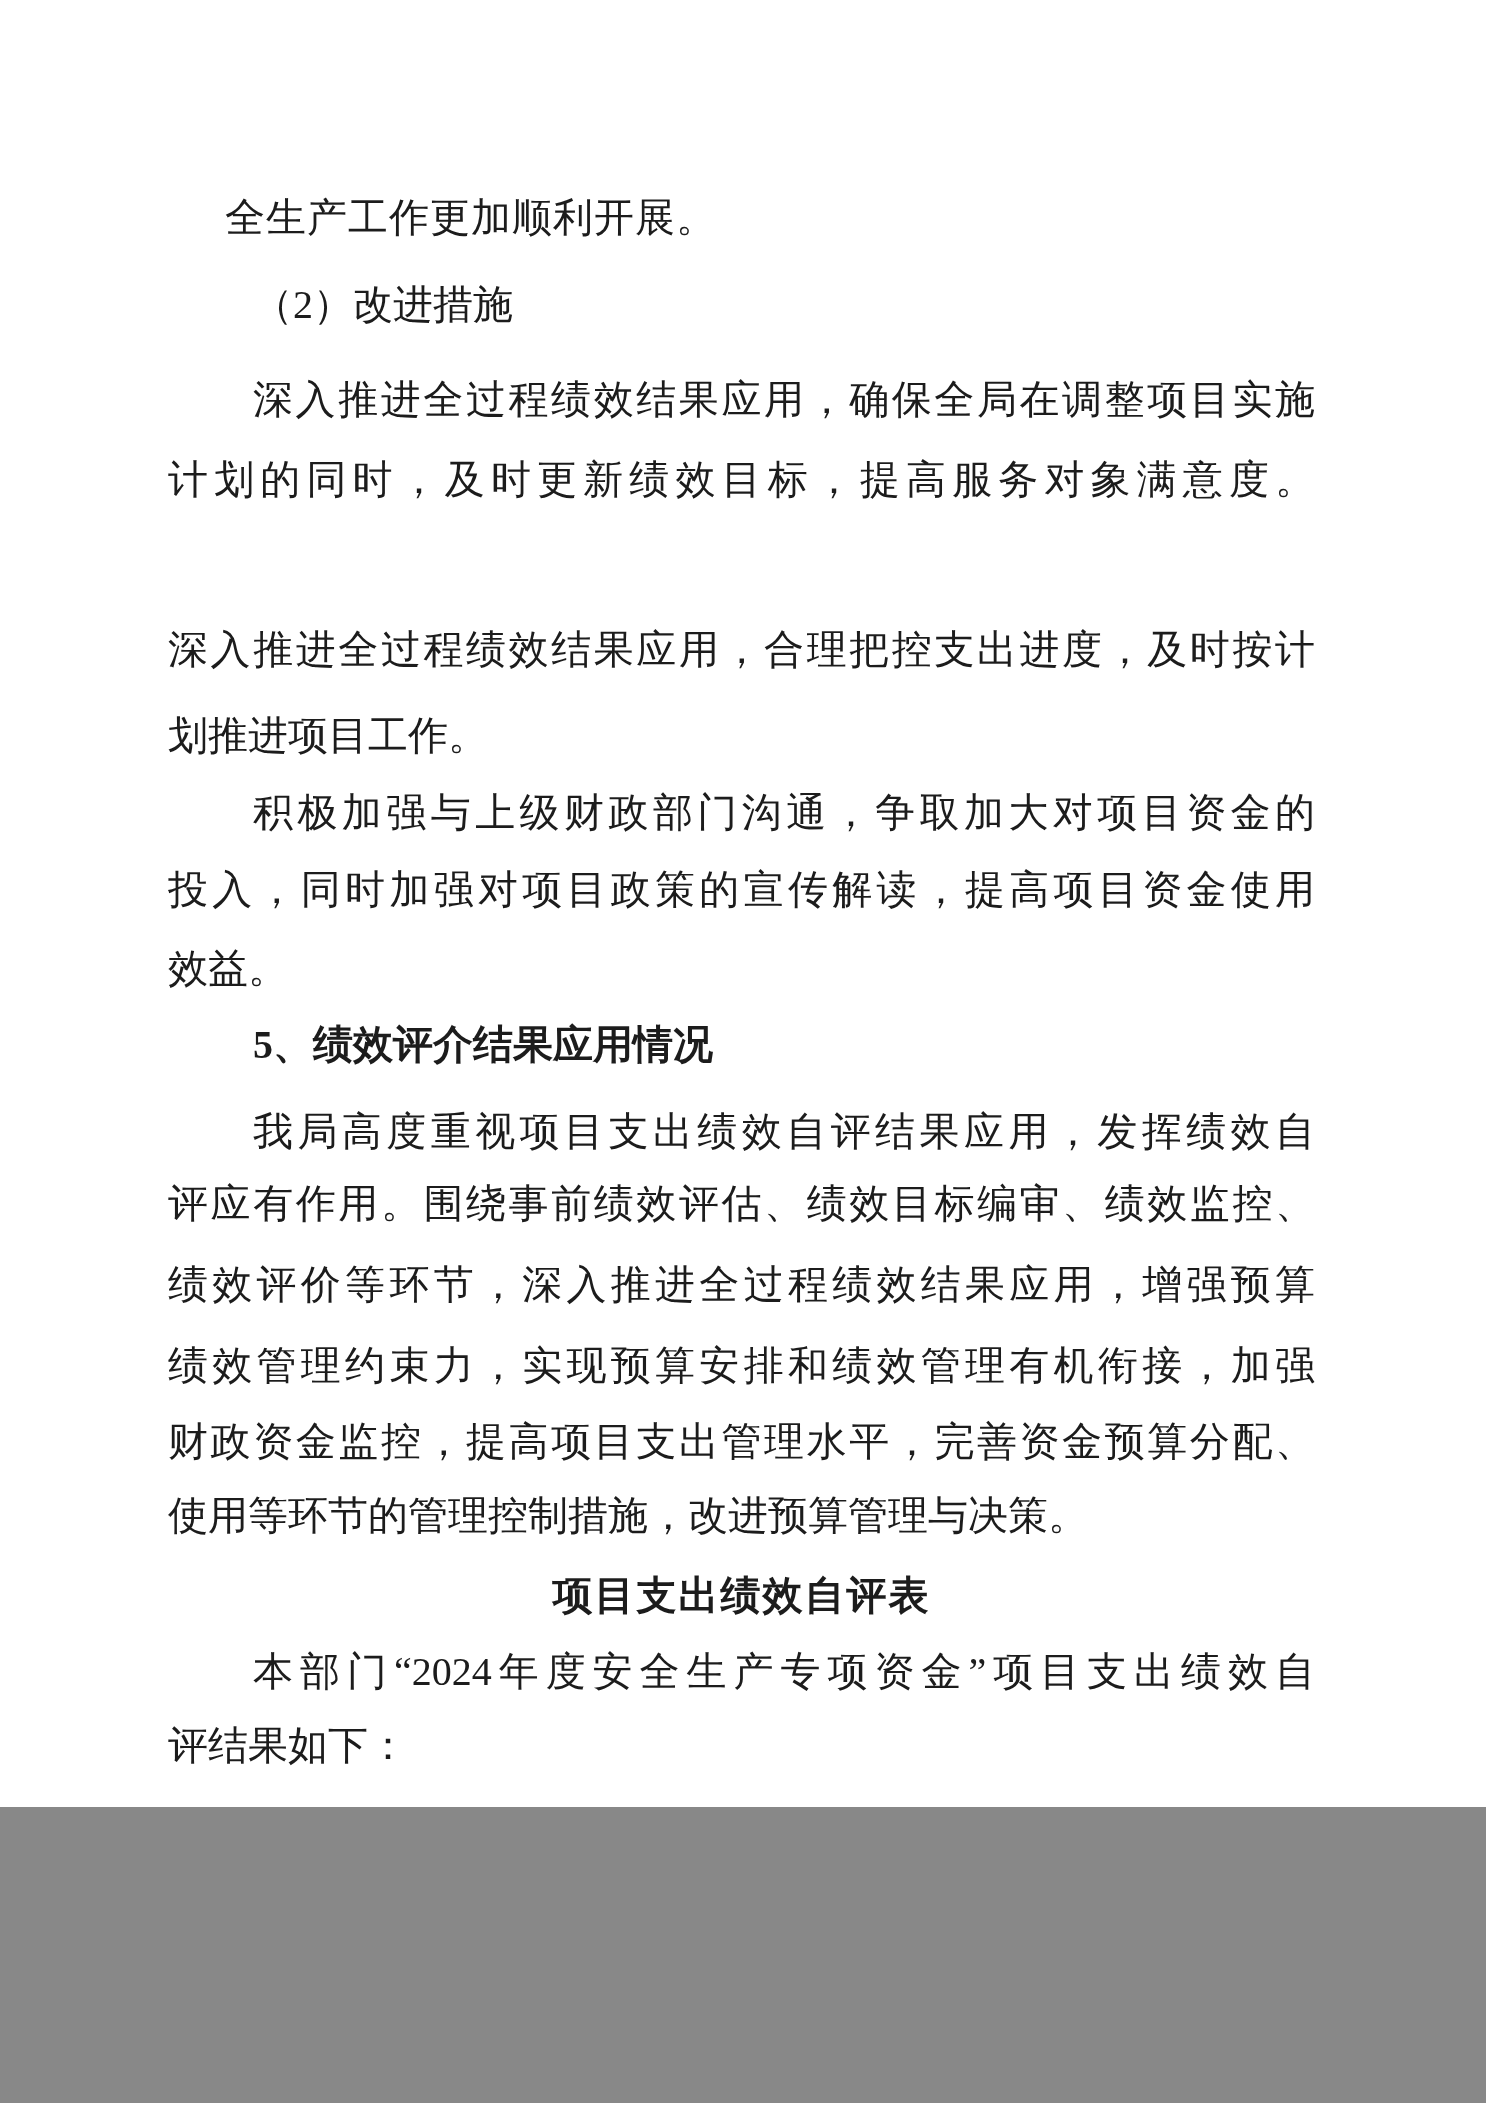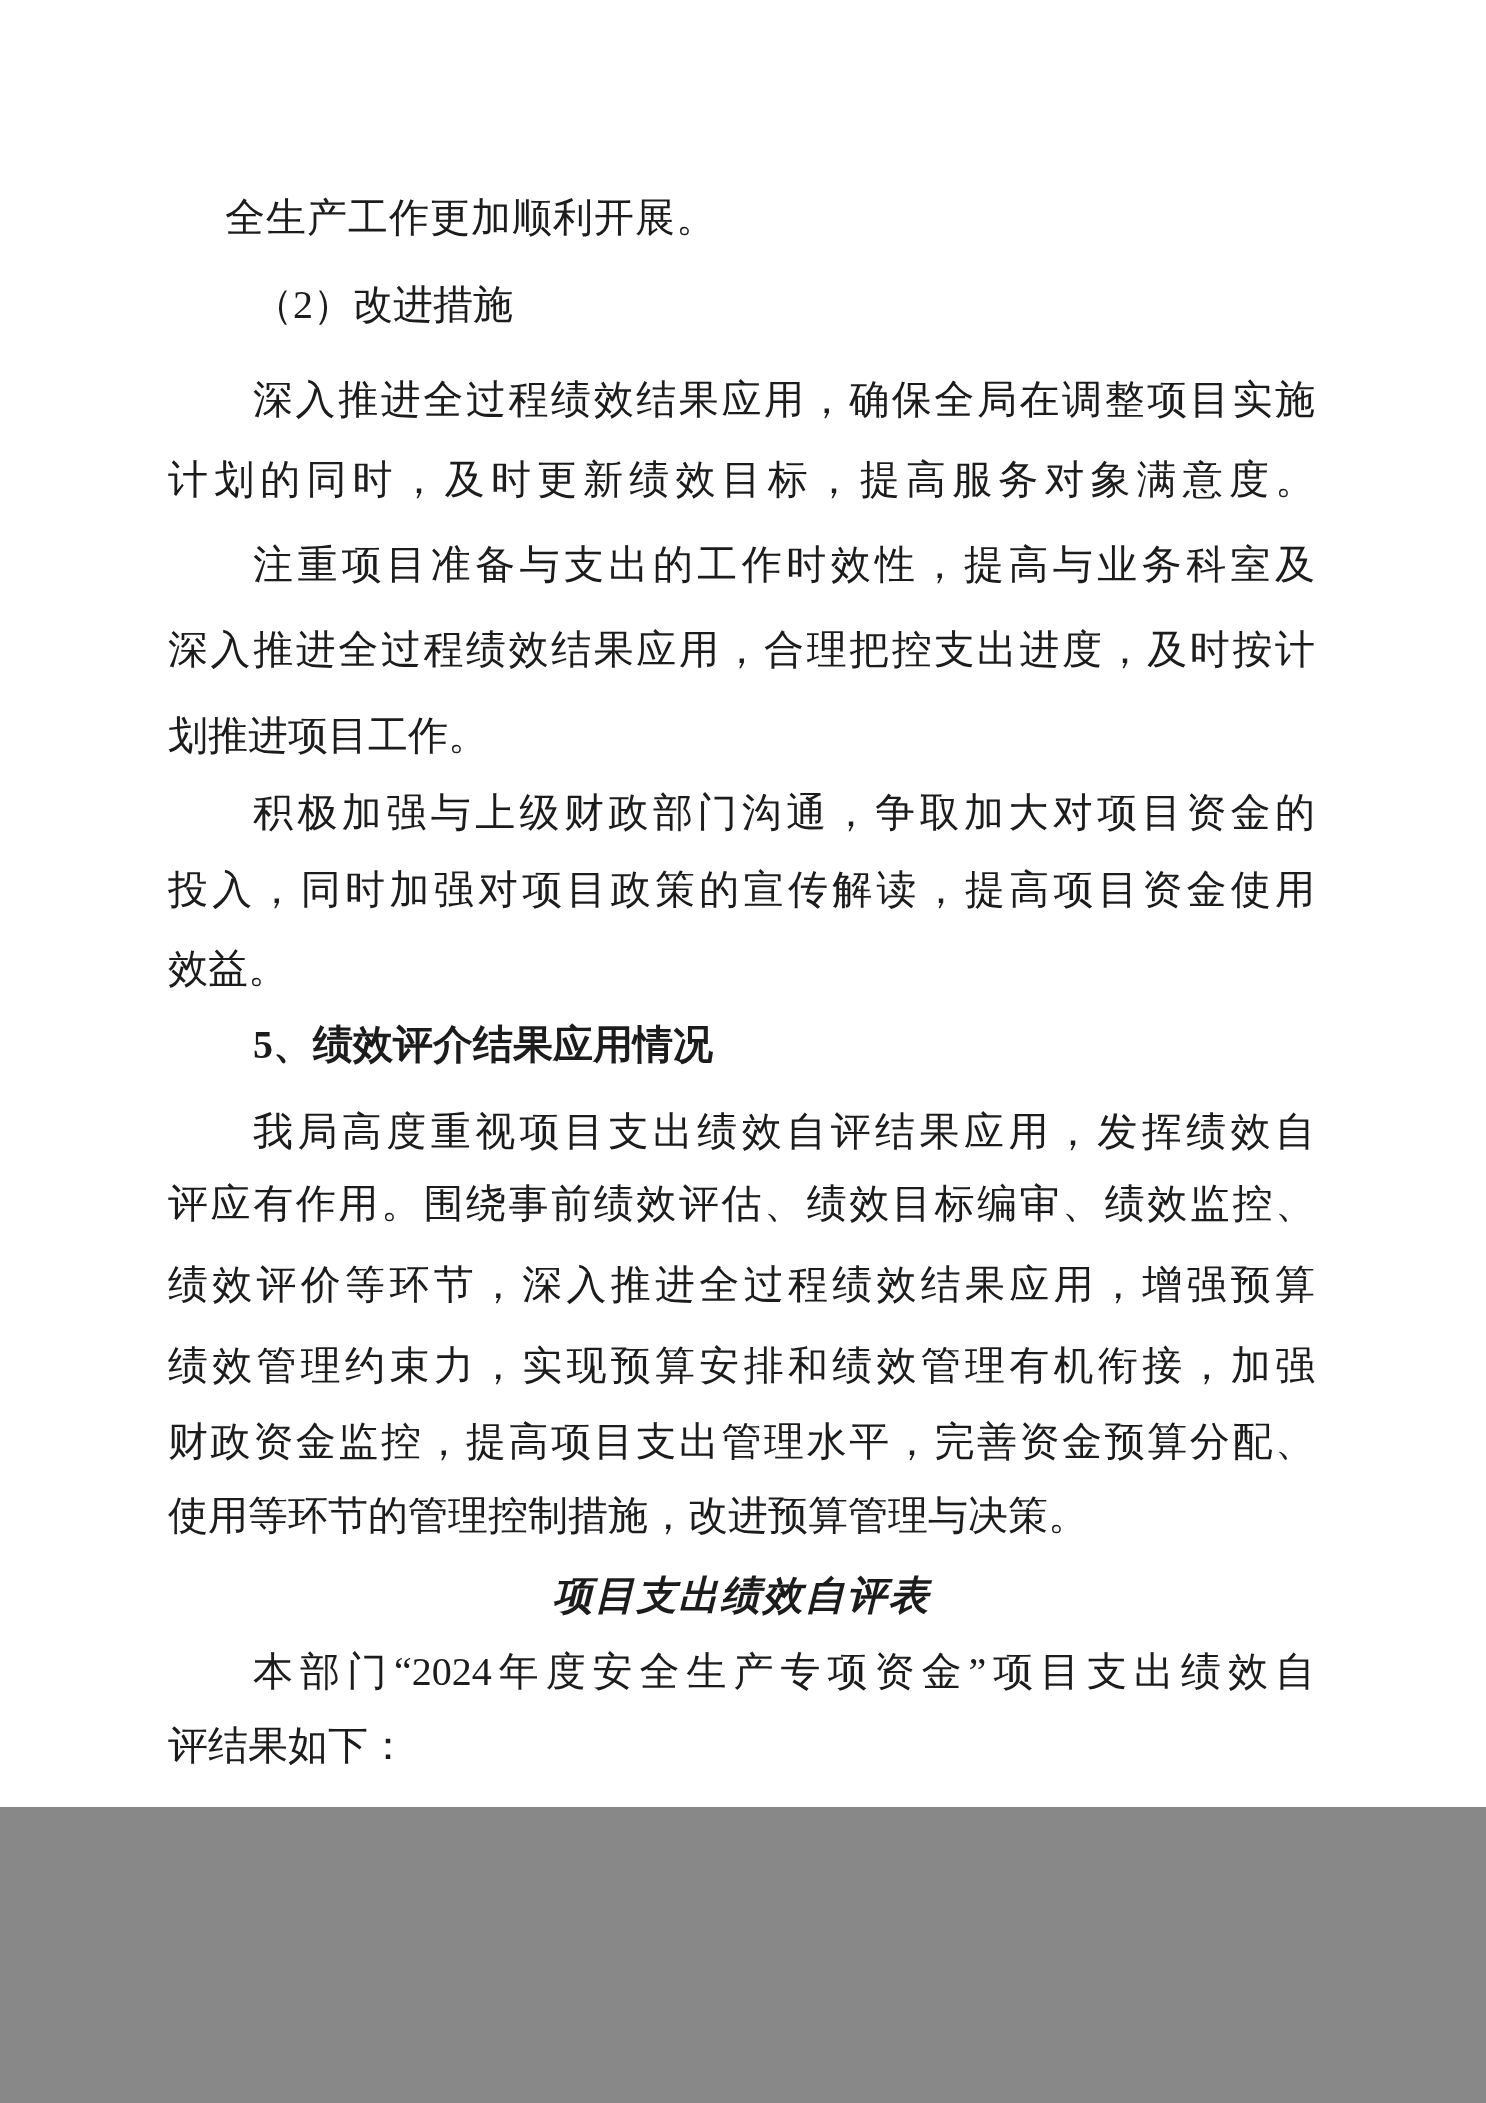--- a/index.html
+++ b/index.html
@@ -29,21 +29,20 @@
     text-justify: inter-character;
   }
   .indent { padding-left: 85px; }
   .firstline { left: 225px; width: 1090px; letter-spacing: 1px; }
   .bold { font-weight: bold; }
   .center-title {
     text-align: center;
     text-align-last: center;
     white-space: nowrap;
     letter-spacing: 2px;
-    font-style: italic;
   }
   .footer {
     position: absolute;
     left: 0;
     width: 1486px;
     top: 1956px;
     font-size: 40px;
     line-height: 42px;
     text-align: center;
     letter-spacing: 2px;
@@ -51,21 +50,20 @@
 </style>
 </head>
 <body>
 
 <div class="page">
 
   <div class="line firstline" style="top:190px">全生产工作更加顺利开展。</div>
   <div class="line indent" style="top:277px">（2）改进措施</div>
   <div class="line justify indent" style="top:372px">深入推进全过程绩效结果应用，确保全局在调整项目实施</div>
   <div class="line justify" style="top:452px">计划的同时，及时更新绩效目标，提高服务对象满意度。</div>
-  <div class="line justify indent" style="top:537px">注重项目准备与支出的工作时效性，提高与业务科室及</div>
   <div class="line justify" style="top:622px">深入推进全过程绩效结果应用，合理把控支出进度，及时按计</div>
   <div class="line" style="top:708px">划推进项目工作。</div>
   <div class="line justify indent" style="top:785px">积极加强与上级财政部门沟通，争取加大对项目资金的</div>
   <div class="line justify" style="top:862px">投入，同时加强对项目政策的宣传解读，提高项目资金使用</div>
   <div class="line" style="top:941px">效益。</div>
   <div class="line indent bold" style="top:1017px">5、绩效评介结果应用情况</div>
   <div class="line justify indent" style="top:1104px">我局高度重视项目支出绩效自评结果应用，发挥绩效自</div>
   <div class="line justify" style="top:1176px">评应有作用。围绕事前绩效评估、绩效目标编审、绩效监控、</div>
   <div class="line justify" style="top:1257px">绩效评价等环节，深入推进全过程绩效结果应用，增强预算</div>
   <div class="line justify" style="top:1338px">绩效管理约束力，实现预算安排和绩效管理有机衔接，加强</div>

